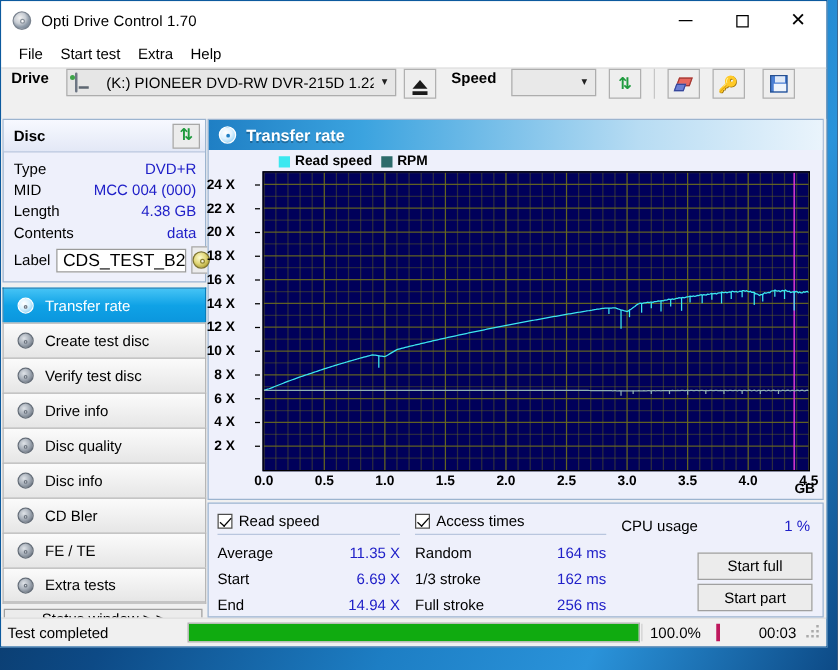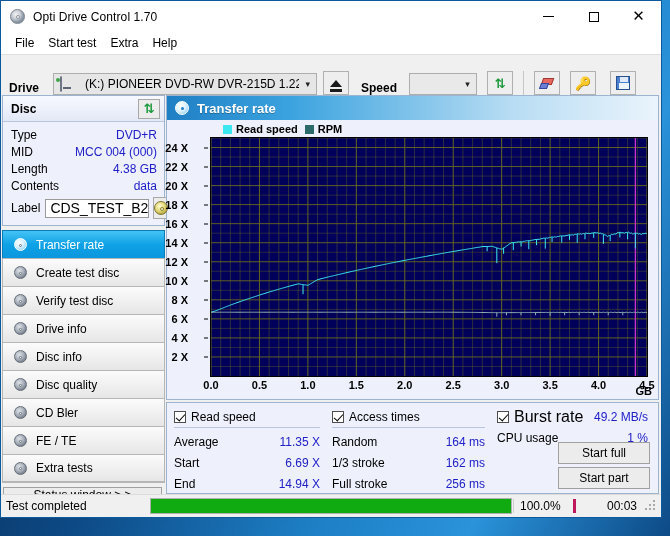--- a/index.html
+++ b/index.html
@@ -59,21 +59,21 @@
   .menubar {
     height: 22px; background: #ffffff; display: flex; align-items: center;
     padding-left: 7px; flex: none;
   }
   .menubar span {
     font-size: 12px; color: #000; padding: 2px 7px; cursor: default;
   }
 
   
   .toolbar {
-    height: 40px; background: #f0f0f0; display: flex; align-items: flex-end;
+    height: 40px; background: #f0f0f0; display: flex; align-items: flex-start;
     border-top: 1px solid #dfdfdf;
     flex: none; padding-left: 8px; gap: 6px;
   }
   .tb-label { font-size: 12px; font-weight: bold; color: #000; }
   .combo {
     height: 22px; background: #e6e6e6; border: 1px solid #adadad;
     display: flex; align-items: center; box-sizing: border-box;
     font-size: 12px; color: #000; position: relative;
   }
   .combo .cv { padding-left: 5px; white-space: nowrap; overflow: hidden; }
@@ -412,27 +412,27 @@
           <div class="navitem">
             <span class="nav-ic">
                 <span class="nav-disc"></span>
               </span>
             <span>Drive info</span>
           </div>
           <div class="navitem">
             <span class="nav-ic">
                 <span class="nav-disc"></span>
               </span>
+            <span>Disc quality</span>
+          </div>
+          <div class="navitem">
+            <span class="nav-ic">
+                <span class="nav-disc"></span>
+              </span>
             <span>Disc info</span>
-          </div>
-          <div class="navitem">
-            <span class="nav-ic">
-                <span class="nav-disc"></span>
-              </span>
-            <span>Disc quality</span>
           </div>
           <div class="navitem">
             <span class="nav-ic">
                 <span class="nav-disc"></span>
               </span>
             <span>CD Bler</span>
           </div>
           <div class="navitem">
             <span class="nav-ic">
                 <span class="nav-disc"></span>
@@ -652,25 +652,20 @@
               <span class="k">1/3 stroke</span>
               <span class="v">162 ms</span>
             </div>
             <div class="srow">
               <span class="k">Full stroke</span>
               <span class="v">256 ms</span>
             </div>
           </div>
 
           <div class="statcol c3">
-            <div class="c3head">
-              <span class="chk"></span>
-              <span class="ct">Burst rate</span>
-              <span class="hv">49.2 MB/s</span>
-            </div>
             <div class="srow" style="height:19px;margin-top:3px;padding-right:4px">
               <span class="k">CPU usage</span>
               <span class="v">1 %</span>
             </div>
             <div class="startbtns">
               <div class="sbtn">Start full</div>
               <div class="sbtn">Start part</div>
             </div>
           </div>
         </div>

